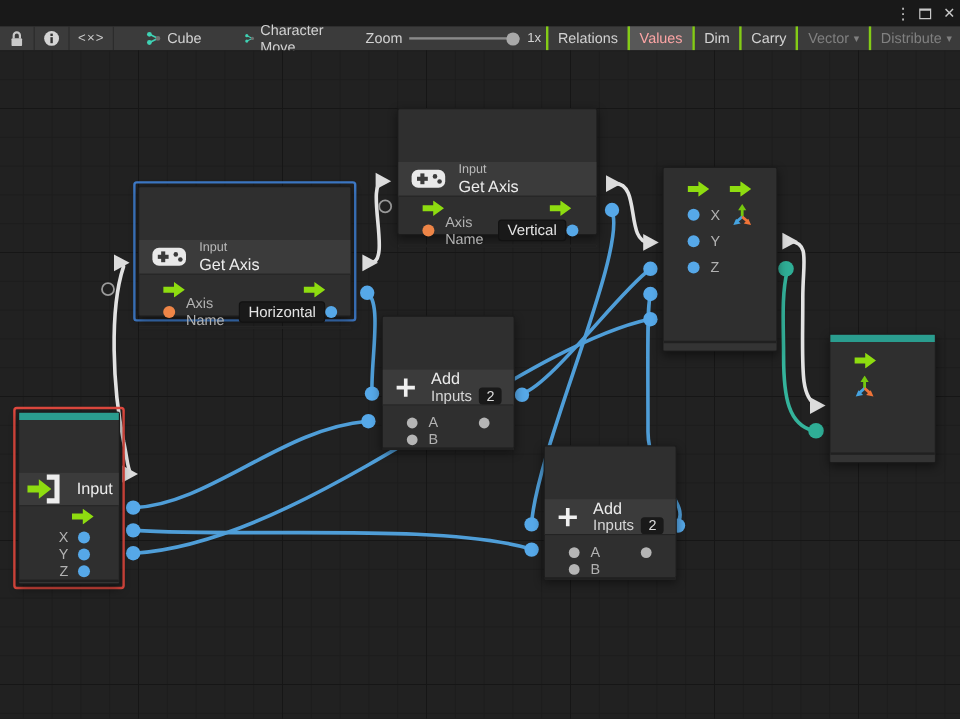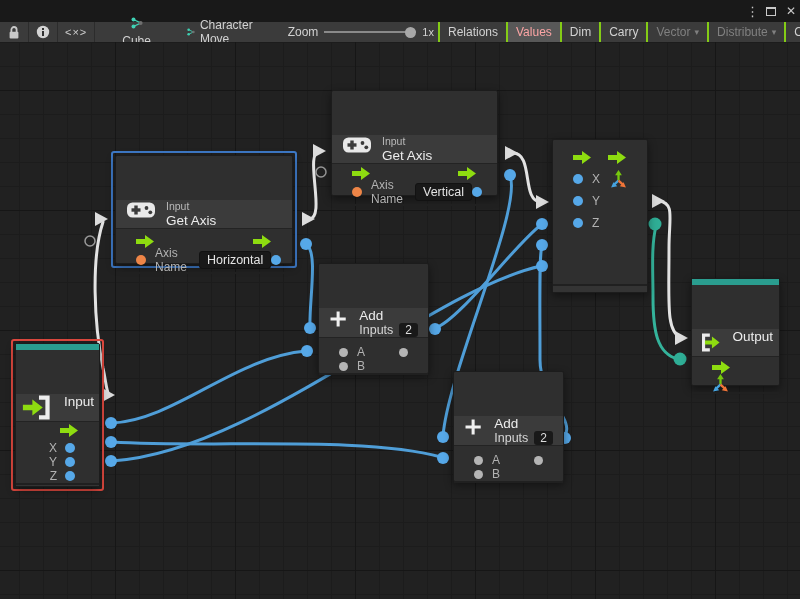--- a/index.html
+++ b/index.html
@@ -45,21 +45,21 @@
       linear-gradient(90deg,#1c1c1c 1px, transparent 1px);
     background-size:120px 120px,120px 120px,24px 24px,24px 24px;
     background-position:0 48px,115px 0,0 0,19px 0; }
 
   svg.wires { position:absolute; left:0; top:0; width:800px; height:599px; z-index:1; }
   svg.wires path.wire { fill:none; stroke-width:3; stroke-linecap:round; }
 
   
   .node { position:absolute; z-index:2; background:#2f2f2f; border:1px solid #1c1c1c;
     border-radius:2px; box-shadow:0 3px 8px rgba(0,0,0,.45); display:flex; flex-direction:column; }
-  .nhead { background:#3b3b3b; display:flex; gap:10px; padding:0 10px;
+  .nhead { background:#3b3b3b; display:flex; align-items:center; gap:10px; padding:0 10px;
     border-bottom:1px solid #232323;margin-top:44px; }
   .ncat { color:#b9b9b9; font-size:10.5px; margin-bottom:1px; }
   .ntitle { color:#ececec; font-size:13.5px; }
   .nfoot { margin-top:auto; height:8px; background:#343434; border-top:2px solid #202020; }
   .row { display:flex; align-items:center; padding:0 20px; color:#b2b2b2; font-size:12px; }
   .spacer { flex:1; }
   .dot { width:10px; height:10px; border-radius:50%; flex:0 0 10px; }
   .dot.blue { background:#56a8e8; }
   .dot.orange { background:#ee8547; }
   .dot.gray { width:9px; height:9px; flex-basis:9px; background:#b5b5b5; }
@@ -99,21 +99,21 @@
         <rect x="6" y="3" width="2" height="2" fill="#303030"></rect>
         <rect x="6" y="6" width="2" height="5" fill="#303030"></rect>
       </svg>
     </div>
     <div class="tsep"></div>
     <div class="tbtn" style="width:52px; justify-content:center;">
       <span class="glyph-var">&lt;×&gt;</span>
     </div>
     <div class="tsep"></div>
 
-    <div class="graph-tab" style="margin-left:18px;flex-direction:column;">
+    <div class="graph-tab" style="margin-left:18px;">
       <svg width="12" height="12" viewBox="0 0 12 12">
         <path d="M3.5,3 L9,5.7 M3.5,9 L9,6.3" stroke="#3fd2b4" stroke-width="1.3"></path>
         <circle cx="2.5" cy="2.6" r="2" fill="#3fd2b4"></circle>
           <circle cx="2.5" cy="9.4" r="2" fill="#3fd2b4"></circle>
         <circle cx="9.6" cy="6" r="2" fill="#6f6f6f"></circle>
       </svg>
       <span>Cube</span>
     </div>
     <div class="graph-tab" style="margin-left:18px;">
       <svg width="12" height="12" viewBox="0 0 12 12">
@@ -367,27 +367,20 @@
     </div>
     <div class="row" style="height:22px;">
       <span class="dot blue"></span>
       <span class="plabel">Z</span>
     </div>
     <div class="nfoot"></div>
   </div>
 
   <div class="node" style="left:691px; top:278px; width:89px; height:108px;">
     <div class="cap"></div>
-    <div class="nhead" style="height:38px; gap:8px; padding:0 6px;">
-      <svg width="36" height="27" viewBox="0 0 38 28">
-        <path d="M17,3.5 h-9 v21 h9" stroke="#ededed" stroke-width="4.5" fill="none"></path>
-        <path d="M10,11 h10 v-5.5 l11,8.5 -11,8.5 v-5.5 h-10 z" fill="#8edc10"></path>
-      </svg>
-      <div class="ntitle">Output</div>
-    </div>
     <div class="row" style="height:22px; margin-top:4px;">
       <svg width="19" height="13" viewBox="0 0 19 13">
           <path d="M0,4 h9 v-4 l9,6.5 -9,6.5 v-4 h-9 z" fill="#8edc10"></path>
         </svg>
     </div>
     <div class="row" style="height:22px;">
       <svg width="17" height="18" viewBox="0 0 16 17">
         <line x1="8" y1="10" x2="8" y2="4" stroke="#76c80e" stroke-width="2.2"></line>
           <polygon points="8,0 4.8,5 11.2,5" fill="#76c80e"></polygon>
         <line x1="8" y1="10" x2="3.5" y2="14" stroke="#45a3e0" stroke-width="2.2"></line>

